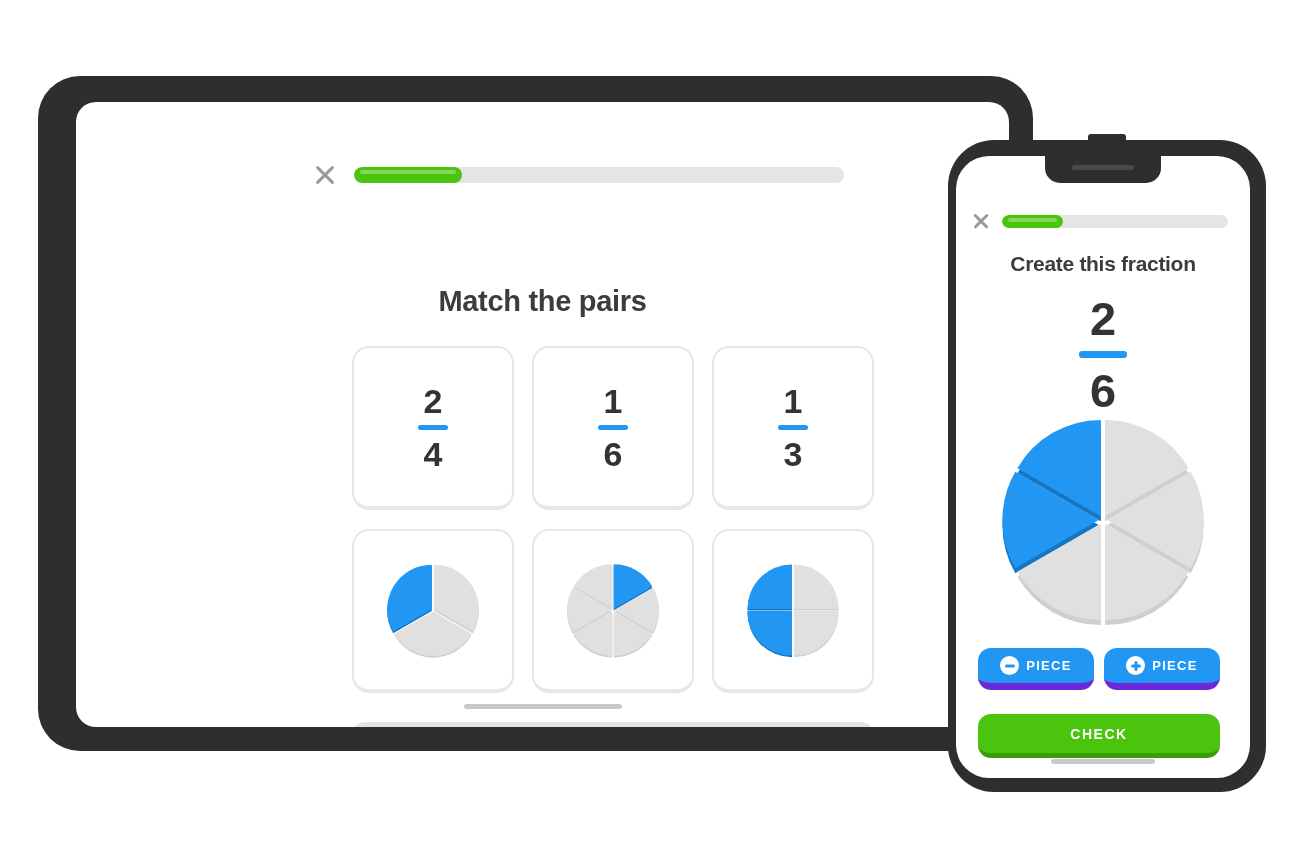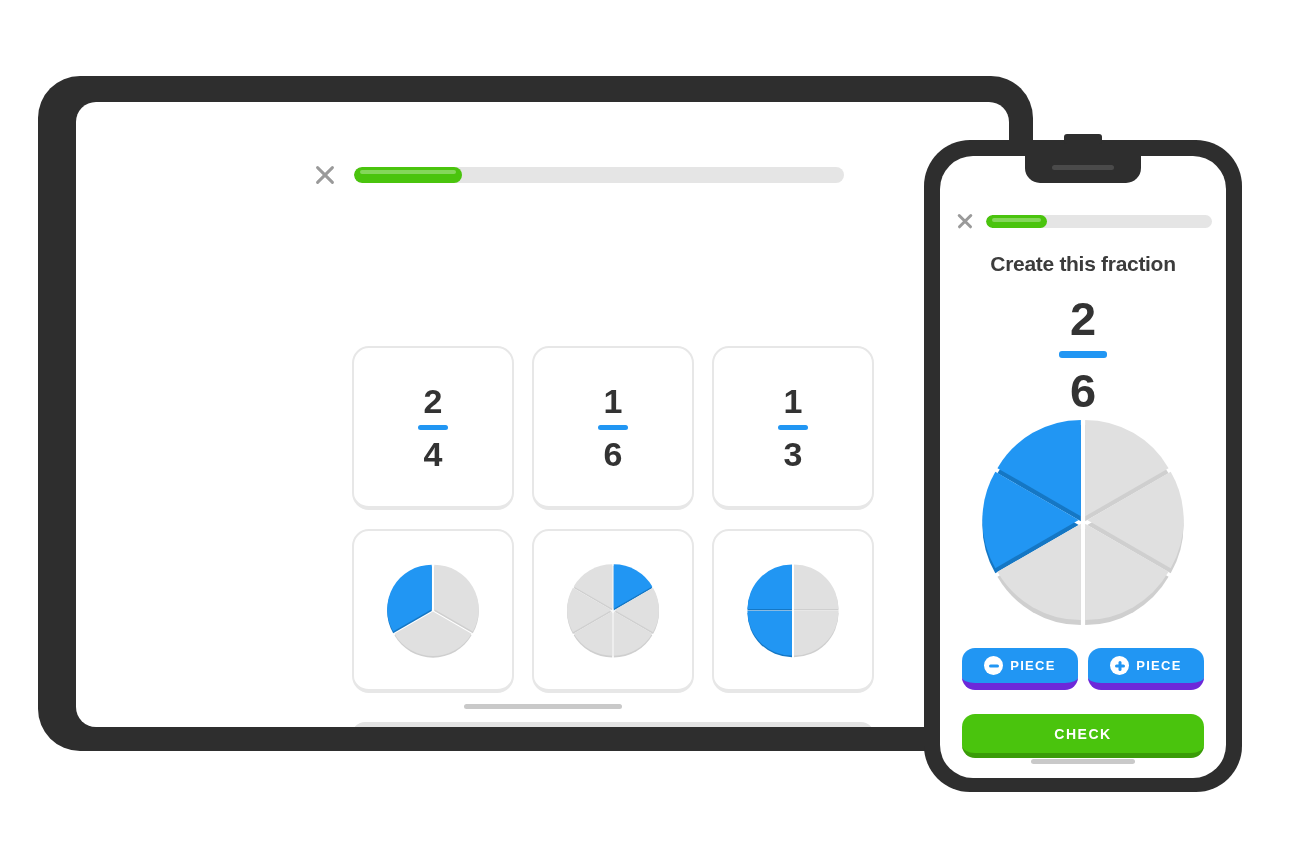--- a/index.html
+++ b/index.html
@@ -198,28 +198,28 @@
     left: 50%;
     transform: translateX(-50%);
     bottom: 18px;
     width: 158px;
     height: 5px;
   }
 
   
   #phone {
     position: absolute;
-    left: 924px;
+    left: 948px;
     top: 140px;
     width: 318px;
     height: 652px;
     background: #2e2e2e;
     border-radius: 46px;
     box-sizing: border-box;
-    padding: 16px 16px 14px 16px;
+    padding: 16px 16px 14px 8px;
   }
   #phone-screen {
     position: relative;
     width: 100%;
     height: 100%;
     background: #ffffff;
     border-radius: 33px;
     overflow: hidden;
   }
   #phone-notch {
@@ -378,20 +378,21 @@
   <div id="tablet">
     <div id="tablet-screen">
 
       <div class="topbar">
         <div class="close-icon"></div>
         <div class="progress-track">
           <div class="progress-fill" id="tablet-progress-fill" style="width: 22%;"></div>
         </div>
       </div>
 
+      <div class="screen-title" id="tablet-title">Match the pairs</div>
 
       <div id="card-grid">
 
         <div class="card">
           <div class="fraction">
             <span class="num">2</span>
             <span class="bar"></span>
             <span class="den">4</span>
           </div>
         </div>

